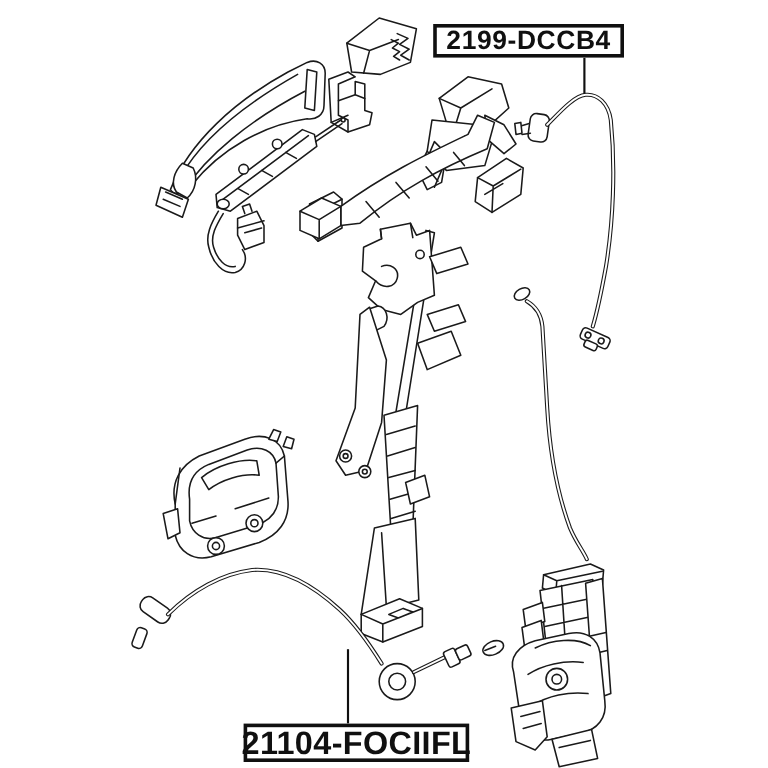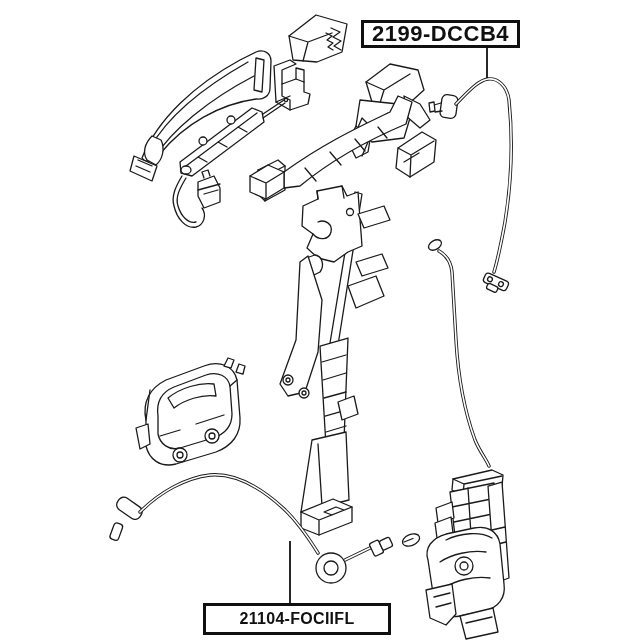--- a/index.html
+++ b/index.html
@@ -6,21 +6,21 @@
   html,body { width:640px; height:640px; }
   body { background:#ffffff; font-family:"Liberation Sans", sans-serif; }
   .stage { position:relative; width:640px; height:640px; background:#ffffff; overflow:hidden; }
   .stage svg { position:absolute; left:0; top:0; }
   .part-label {
     position:absolute; display:flex; align-items:center; justify-content:center;
     background:#ffffff; border:3px solid #101010; color:#101010;
     font-weight:bold; white-space:nowrap; z-index:5;
   }
   #label-top    { left:361px; top:20px;  width:159px; height:28px; font-size:22px; letter-spacing:0.5px; }
-  #label-bottom { left:203px; top:603px; width:188px; height:32px; font-size:16px; letter-spacing:0.3px; }
+  #label-bottom { left:203px; top:603px; width:188px; height:32px; font-size:27px; letter-spacing:0.3px; }
   
   .ln { fill:none; stroke:#1a1a1a; stroke-width:1.3; stroke-linejoin:round; stroke-linecap:round; }
   .fw { fill:#ffffff; stroke:#1a1a1a; stroke-width:1.3; stroke-linejoin:round; stroke-linecap:round; }
   .co { fill:none; stroke:#1a1a1a; stroke-width:3.4; stroke-linecap:round; }
   .ci { fill:none; stroke:#ffffff; stroke-width:1.6; stroke-linecap:round; }
   .ld { fill:none; stroke:#101010; stroke-width:1.8; }
 </style>
 </head>
 <body>
 

